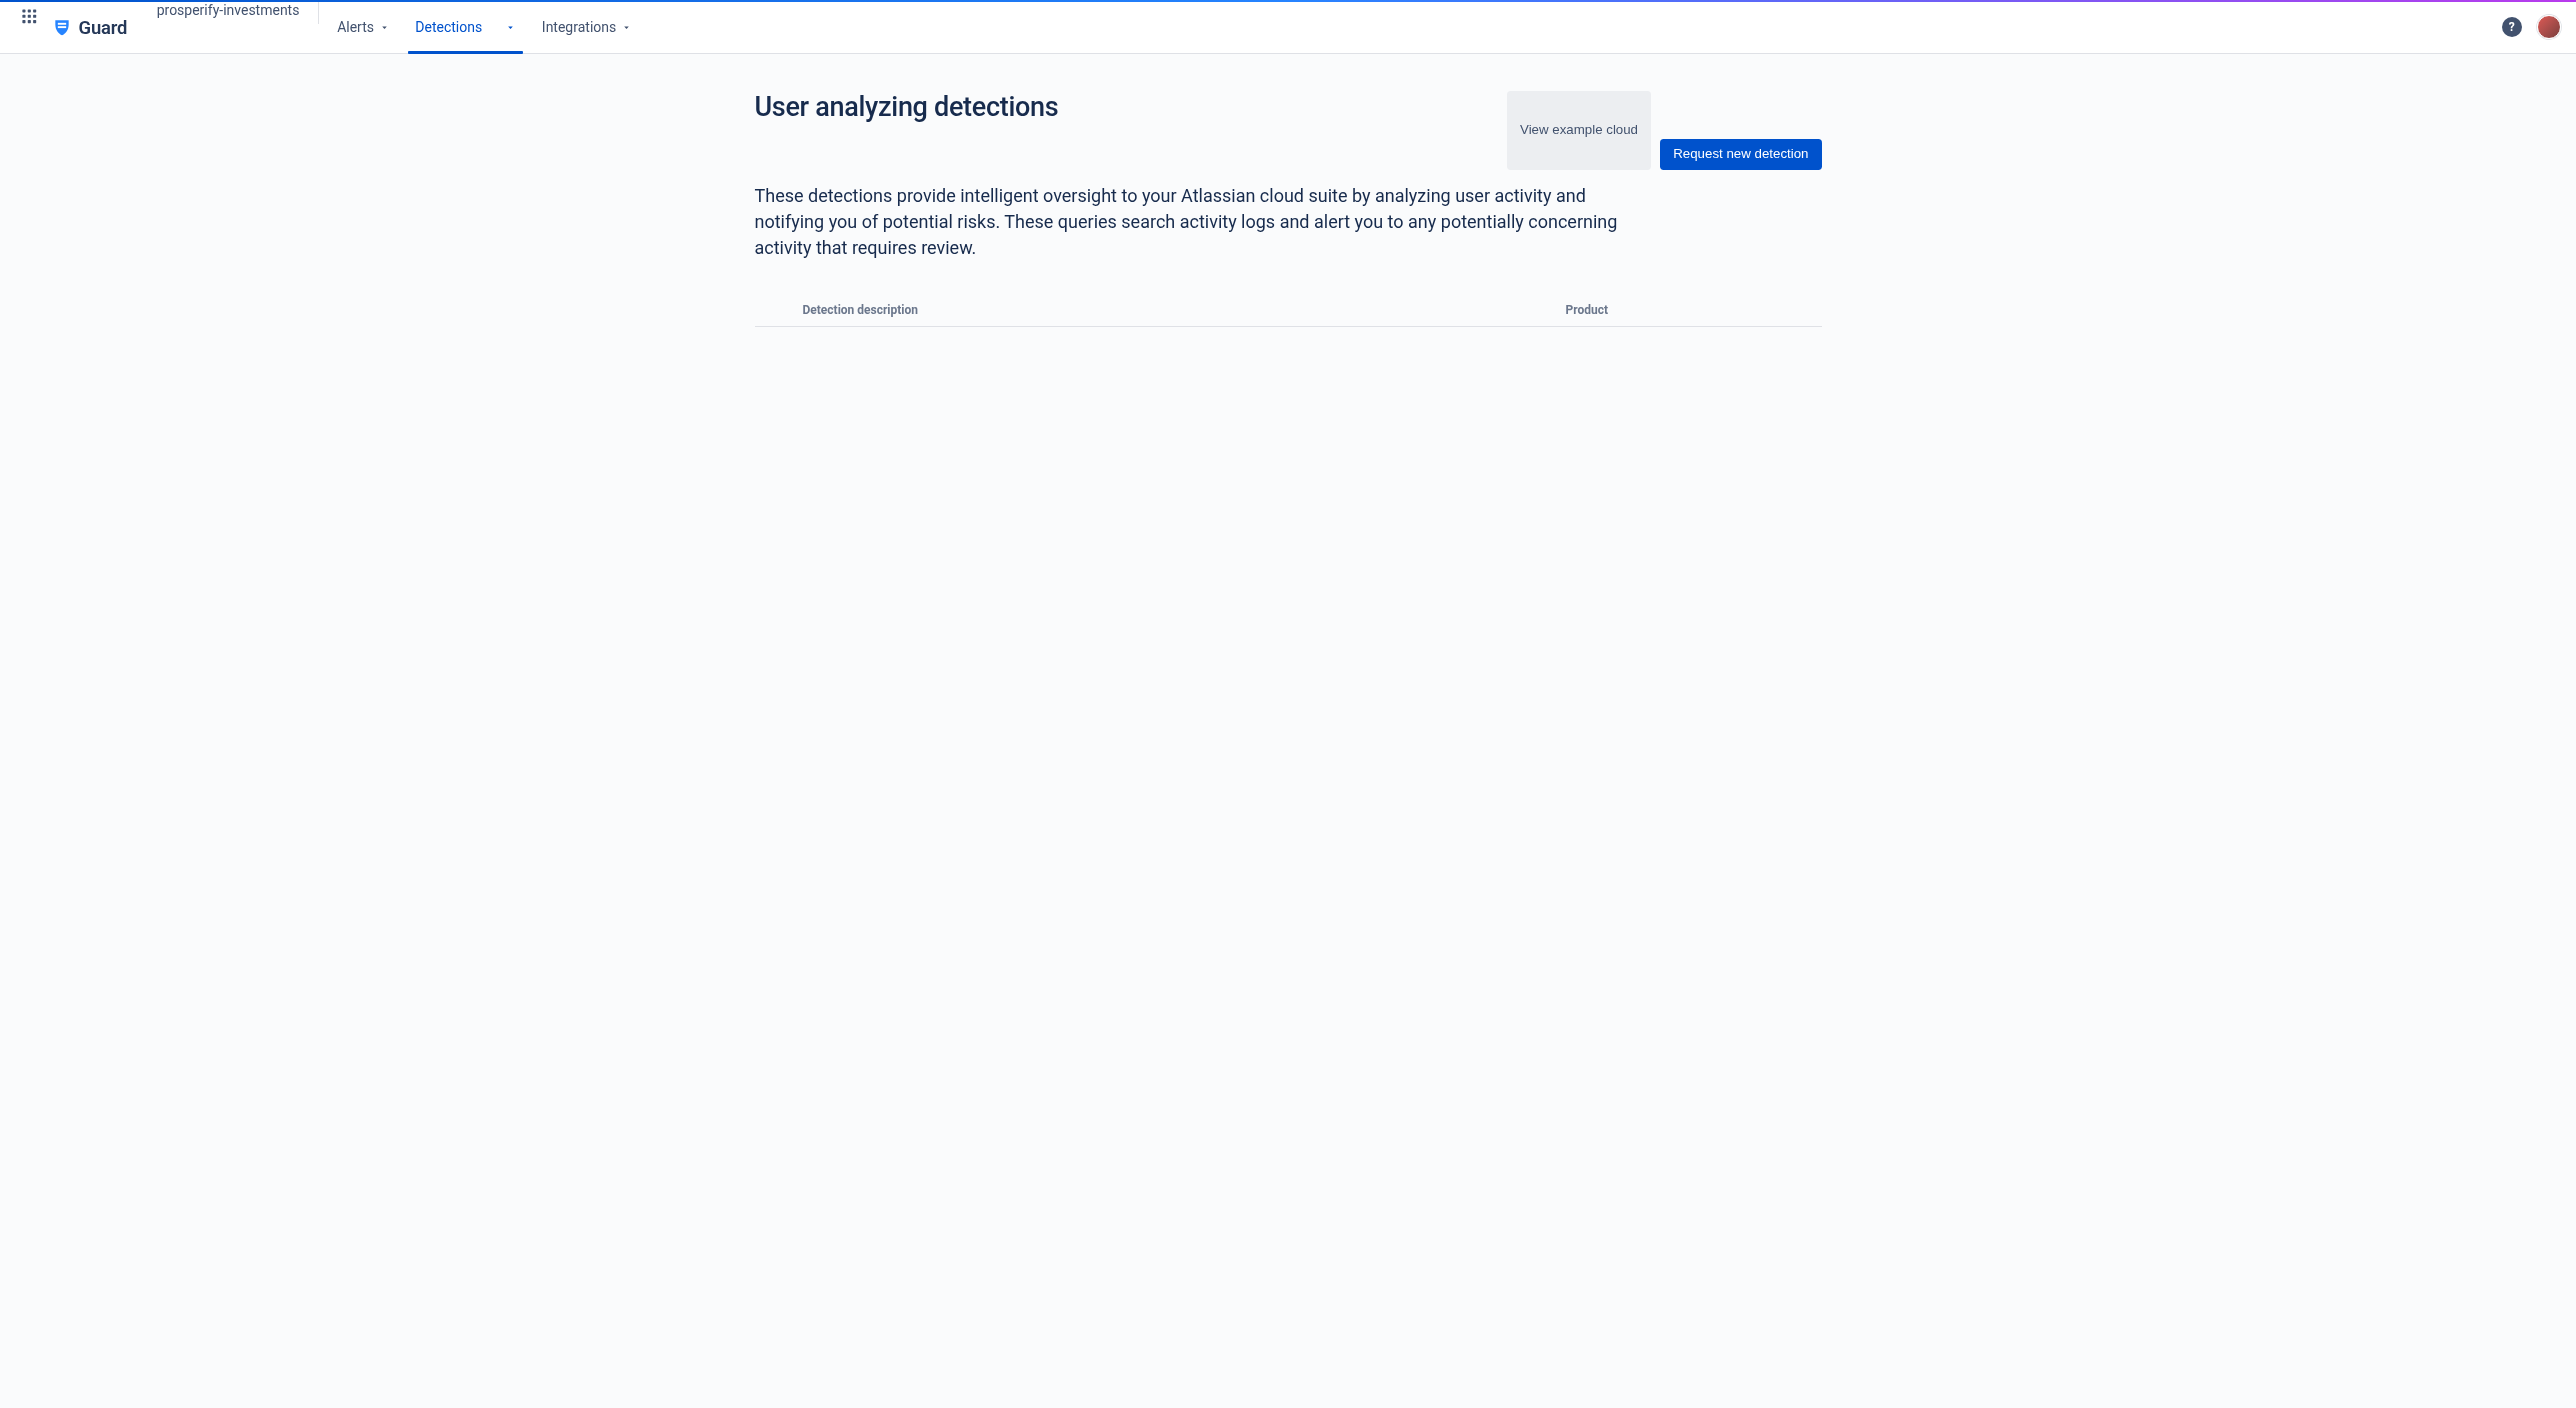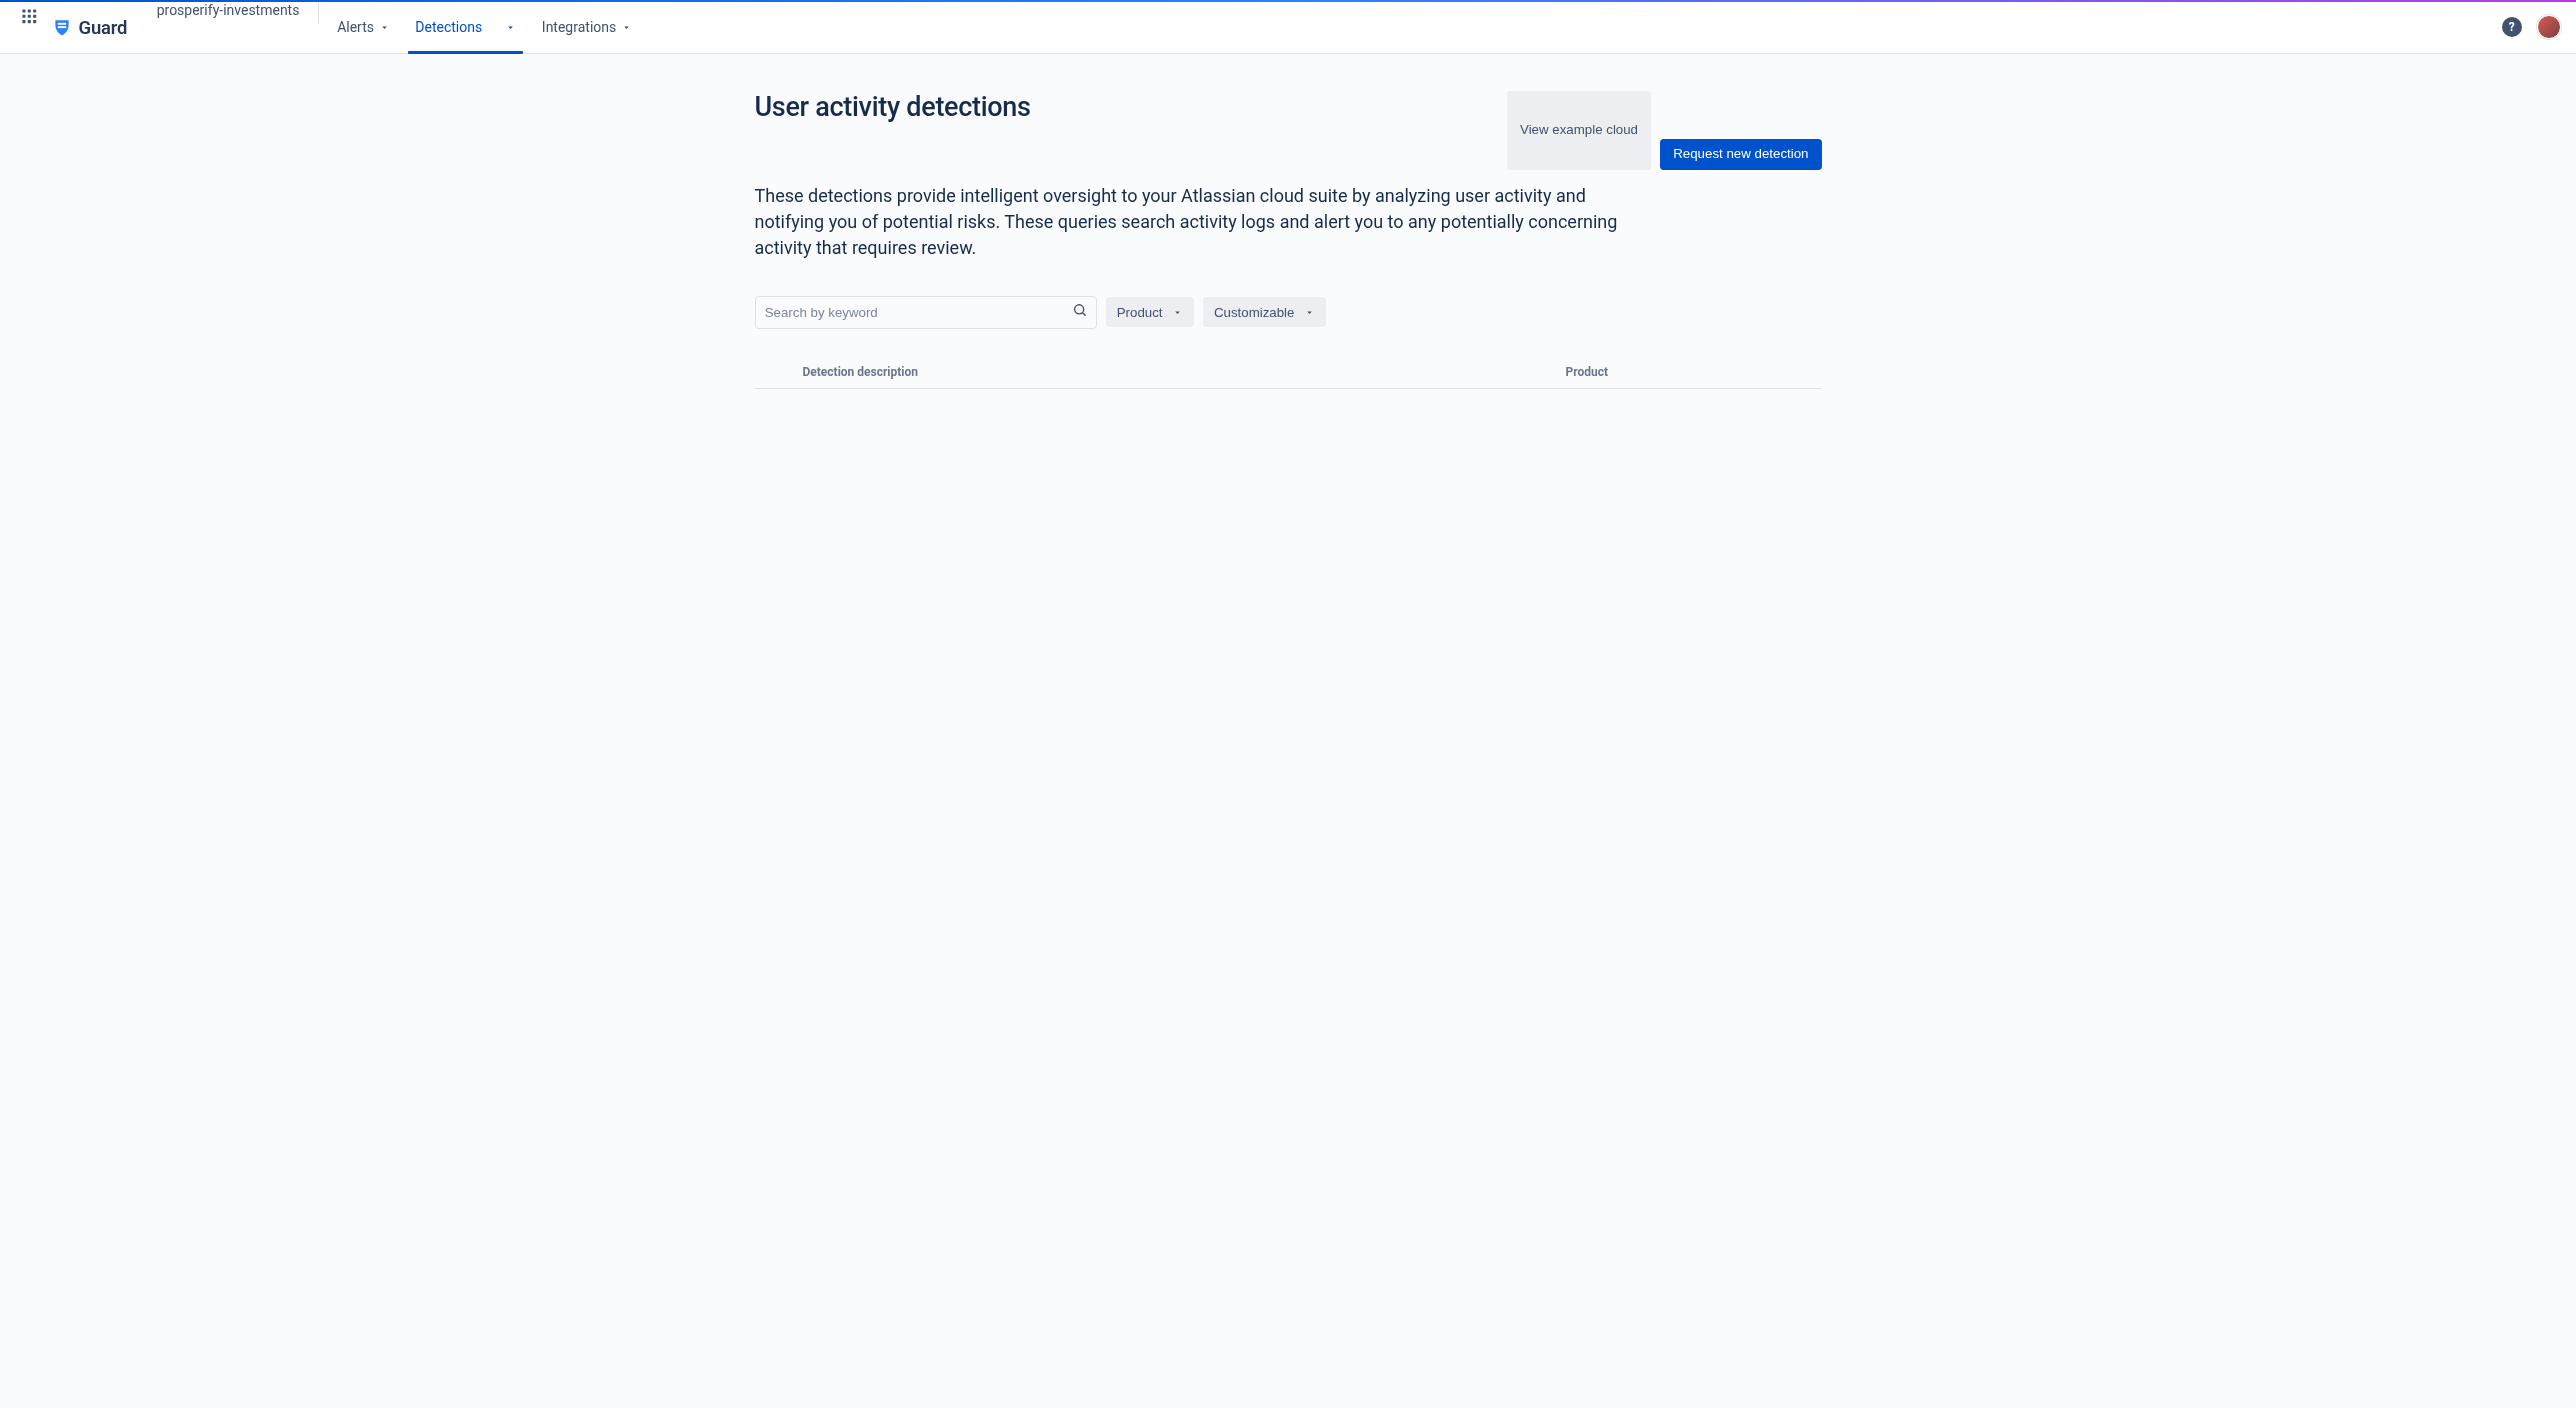--- a/index.html
+++ b/index.html
@@ -290,52 +290,29 @@
   <div class="nav-right">
     <div class="icon-btn">
       <span class="help-icon">?</span>
     </div>
     <div class="avatar"></div>
   </div>
 </header>
 
 <main class="page">
   <div class="page-header">
-    <h1 class="page-title">User activity detections</h1>
+    <h1 class="page-title">User analyzing detections</h1>
     <div class="header-actions">
       <button class="btn btn-secondary">View example cloud</button>
       <button class="btn btn-primary">Request new detection</button>
     </div>
   </div>
 
   <p class="page-desc">These detections provide intelligent oversight to your Atlassian cloud suite by analyzing user activity and notifying you of potential risks. These queries search activity logs and alert you to any potentially concerning activity that requires review.</p>
 
-  <div class="filters">
-    <div class="search-wrap">
-      <input class="search-input" type="text" placeholder="Search by keyword" style="">
-      <span class="search-icon">
-        <svg width="15.6" height="15.6" viewBox="0 0 24 24" fill="none" stroke="currentColor" stroke-width="2.2">
-          <circle cx="11" cy="11" r="7"></circle>
-            <line x1="21" y1="21" x2="16.2" y2="16.2"></line>
-        </svg>
-      </span>
-    </div>
-    <button class="filter-pill">
-      <span>Product</span>
-      <svg class="chevron" viewBox="0 0 24 24" width="13" height="13">
-          <path fill="currentColor" d="M7 10l5 5 5-5z"></path>
-        </svg>
-    </button>
-    <button class="filter-pill">
-      <span>Customizable</span>
-      <svg class="chevron" viewBox="0 0 24 24" width="13" height="13">
-          <path fill="currentColor" d="M7 10l5 5 5-5z"></path>
-        </svg>
-    </button>
-  </div>
 
   <table class="detections">
     <thead>
       <tr>
         <th class="col-toggle"></th>
         <th class="col-desc">Detection description</th>
         <th class="col-product">Product</th>
       </tr>
     </thead>
     <tbody></tbody>

